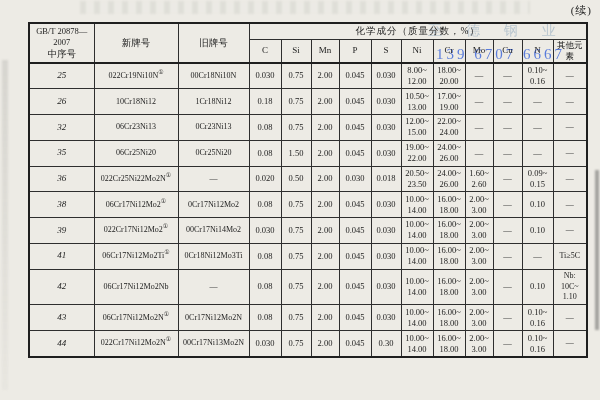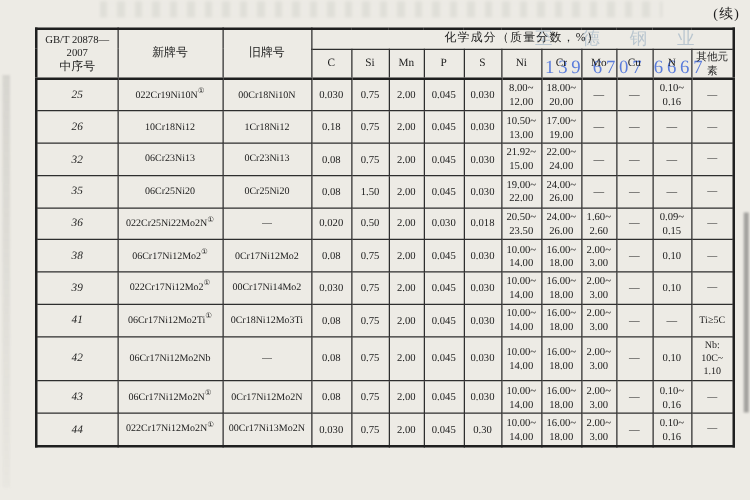--- a/index.html
+++ b/index.html
@@ -163,21 +163,21 @@
 
     <tr>
       <td class="no">32</td>
       <td class="grade"><span>06Cr23Ni13</span><sup class="fn"></sup></td>
       <td class="grade">0Cr23Ni13</td>
       <td class="num">0.08</td>
       <td class="num">0.75</td>
       <td class="num">2.00</td>
       <td class="num">0.045</td>
       <td class="num">0.030</td>
-      <td class="num">21.92~
+      <td class="num">12.00~
 15.00</td>
       <td class="num">22.00~
 24.00</td>
       <td class="num">—</td>
       <td class="num">—</td>
       <td class="num">—</td>
       <td class="other">—</td>
     </tr>
 
     <tr>

